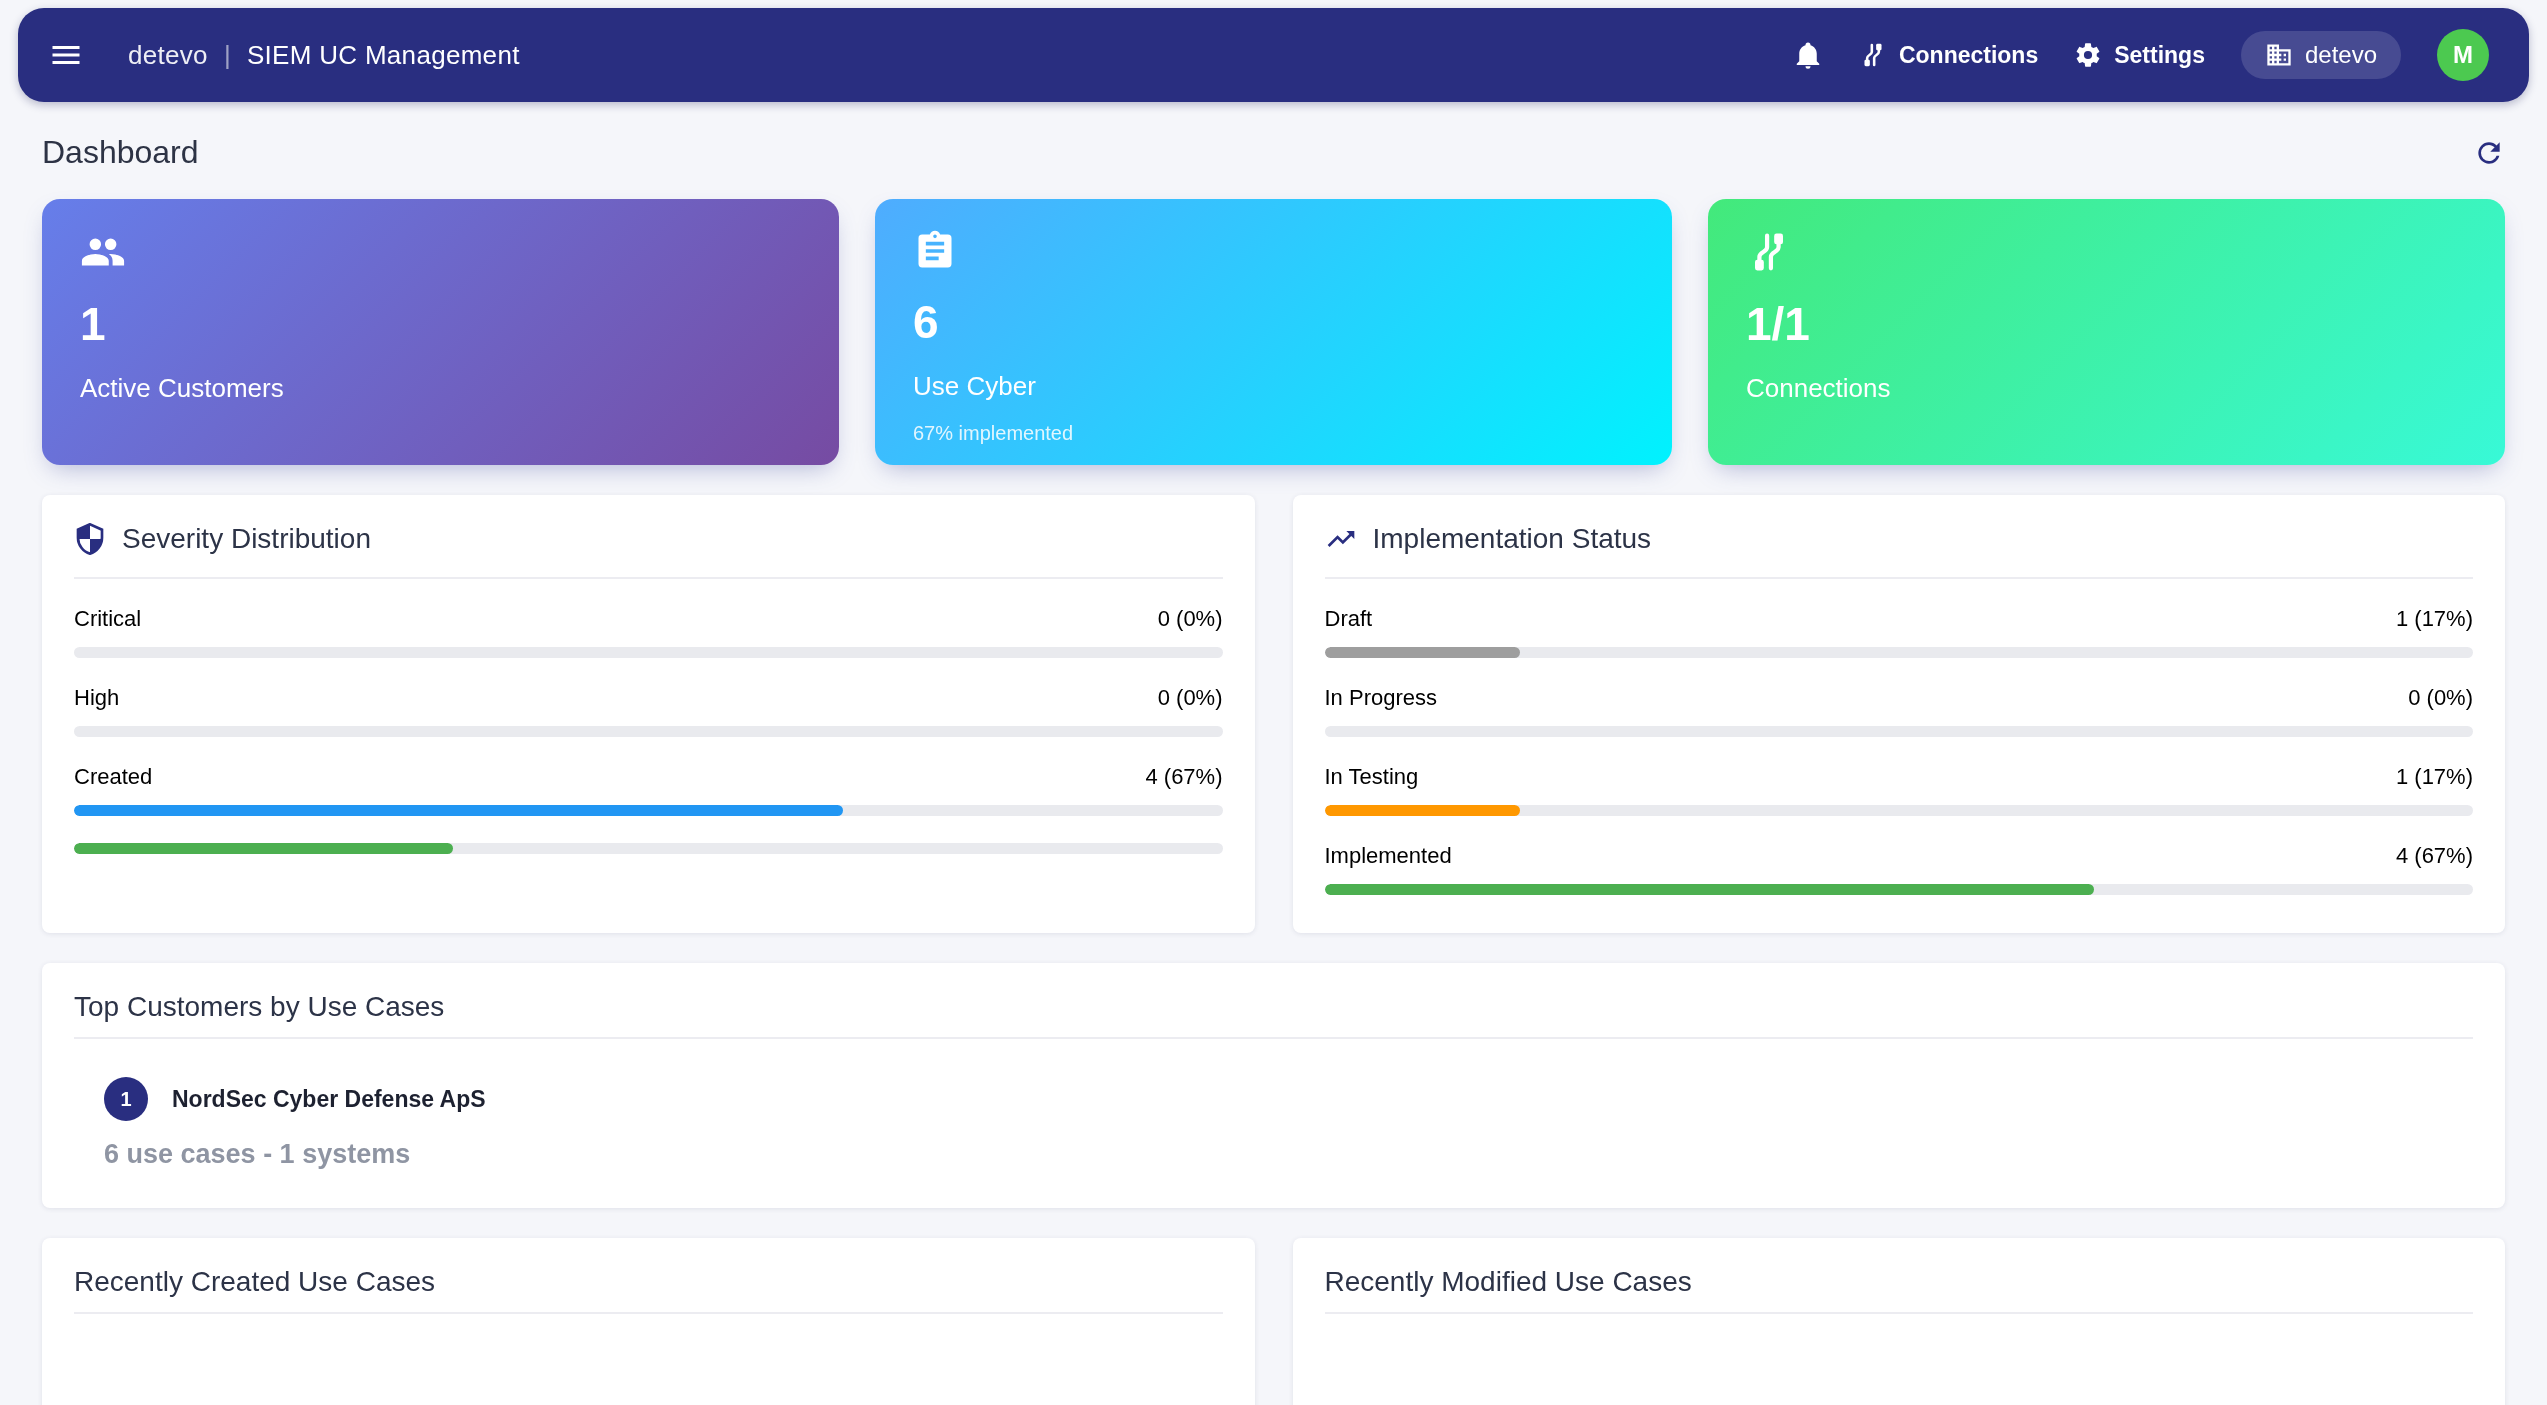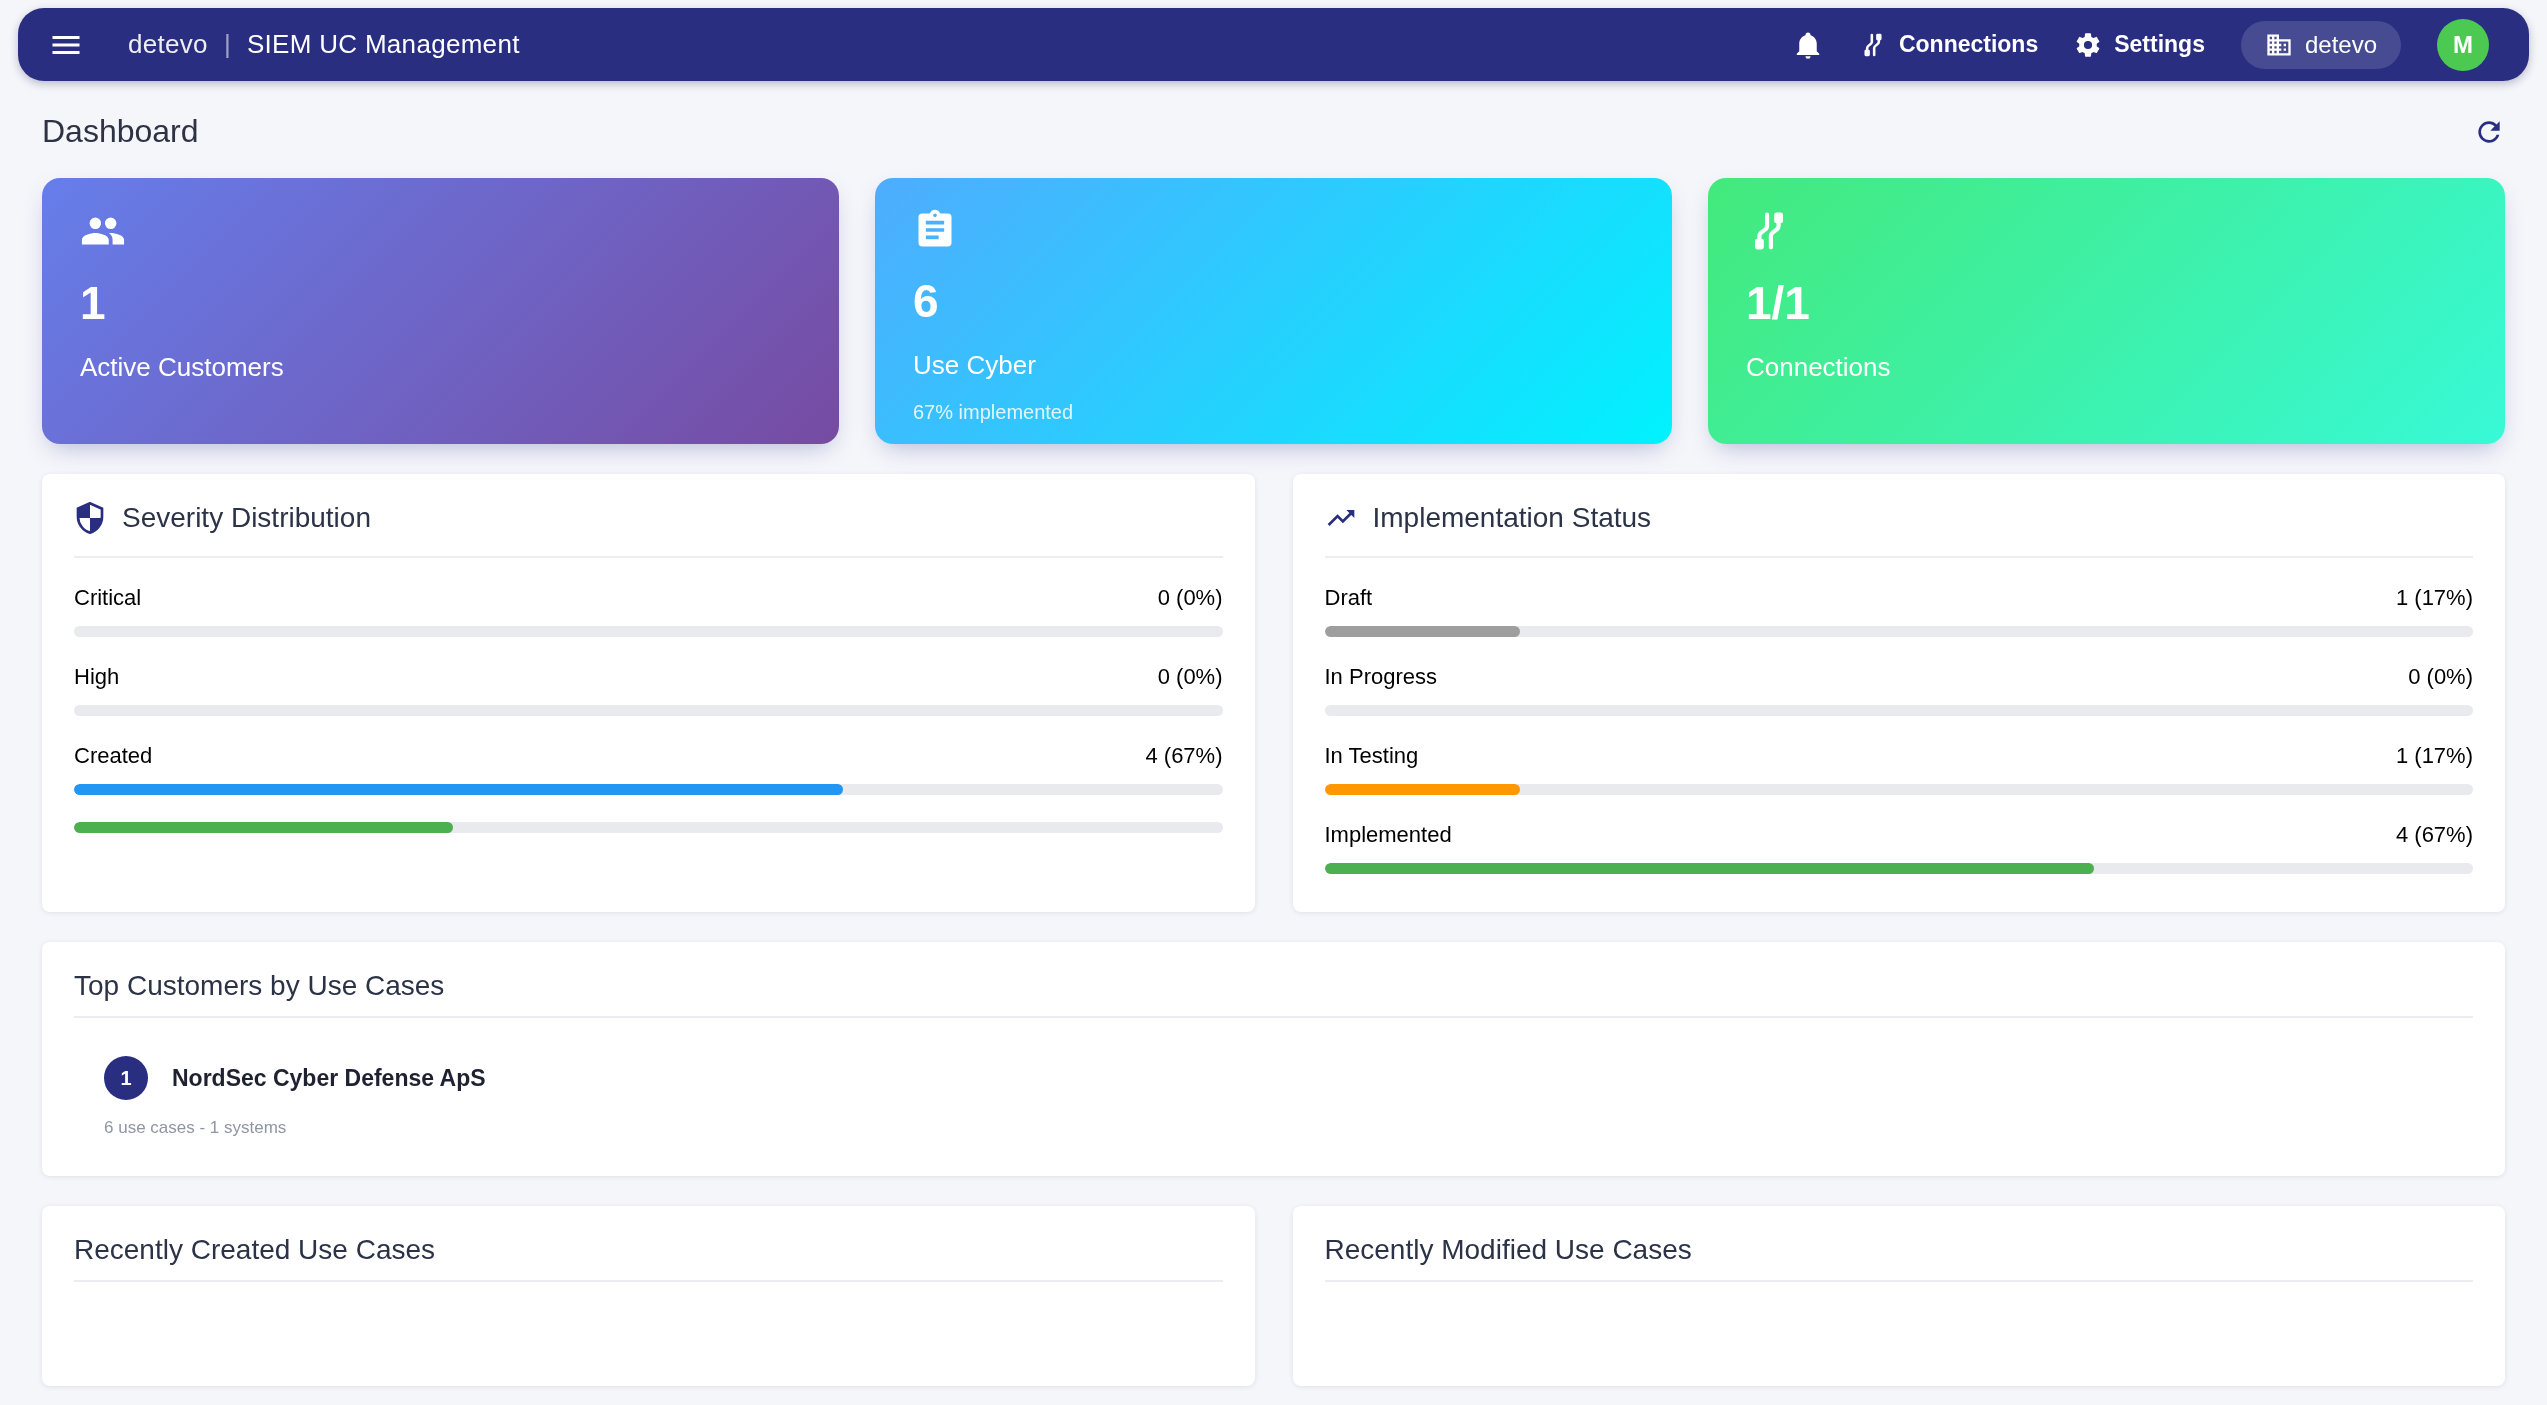--- a/index.html
+++ b/index.html
@@ -5,21 +5,21 @@
   * { box-sizing: border-box; margin: 0; padding: 0; }
   html,body { width:2547px; height:1405px; overflow:hidden; }
   body {
     font-family: "Liberation Sans", "DejaVu Sans", sans-serif;
     background:#f5f6fa; color:#232836;
   }
   svg { display:block; }
 
   
   .navbar {
-    margin:8px 18px 0 18px; height:73px; border-radius:26px;
+    margin:8px 18px 0 18px; height:94px; border-radius:26px;
     background:#292e80; color:#fff;
     display:flex; align-items:center; padding:0 40px 0 30px;
     box-shadow:0 3px 8px rgba(30,34,90,.28);
   }
   .icon-btn { background:none; border:none; color:#fff; cursor:pointer; display:flex; align-items:center; }
   .hamburger { margin-right:44px; }
   .brand-line { font-size:26px; font-weight:500; display:flex; align-items:center; letter-spacing:.3px; }
   .brand { opacity:.92; }
   .brand-sep { opacity:.55; margin:0 16px; font-weight:400; }
   .nav-right { margin-left:auto; display:flex; align-items:center; gap:36px; }
@@ -62,21 +62,21 @@
   .fill { height:100%; border-radius:6px; width:0; }
 
   
   .wide-panel { margin-top:30px; }
   .wide-head { font-size:28px; color:#2c3347; padding-bottom:14px; border-bottom:2px solid #ececf1; }
   .customer { margin-top:38px; padding-left:30px; cursor:pointer; }
   .cust-row { display:flex; align-items:center; gap:24px; }
   .rank-badge { width:44px; height:44px; border-radius:50%; background:#292e80; color:#fff;
     display:flex; align-items:center; justify-content:center; font-size:20px; font-weight:700; flex:none; }
   .cust-name { font-size:23px; font-weight:700; color:#1d2130; }
-  .cust-details { margin-top:18px; font-size:17px; color:#8f95a3; }
+  .cust-details { margin-top:18px; font-size:27px; color:#8f95a3;font-weight:bold; }
 
   
   .bottom { display:grid; grid-template-columns:1fr 1fr; gap:38px; margin-top:30px; }
   .bottom .panel { min-height:180px; }
 </style>
 </head>
 <body>
 
 <header class="navbar">
   <button class="icon-btn hamburger">

